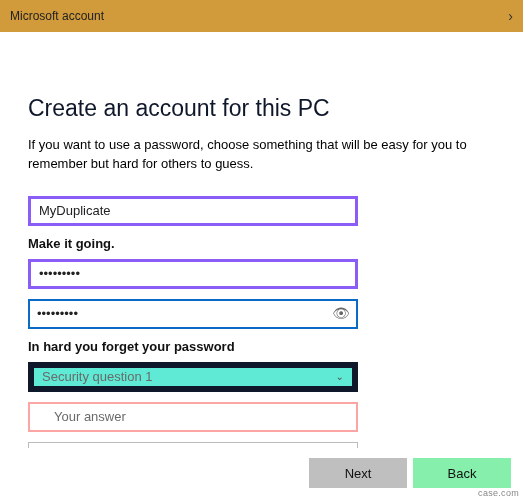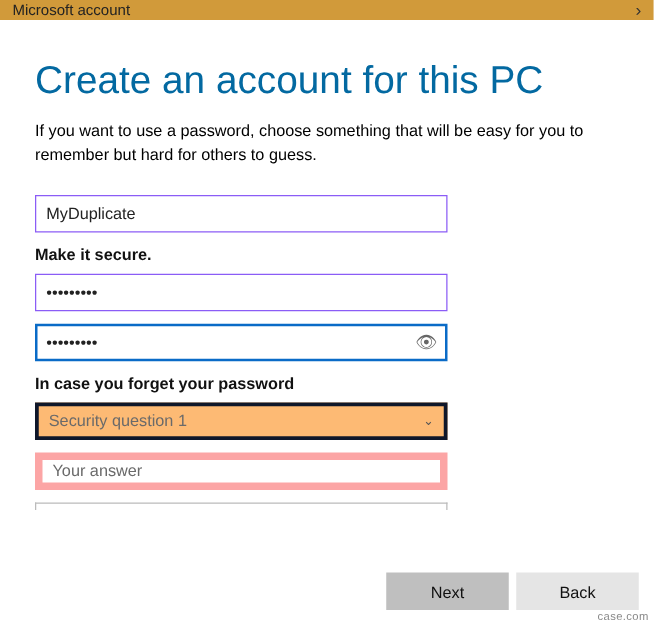--- a/index.html
+++ b/index.html
@@ -5,57 +5,57 @@
     * { margin: 0; padding: 0; box-sizing: border-box; }
     body {
       font-family: "Segoe UI", Tahoma, sans-serif;
       width: 523px;
       height: 500px;
       background: #fff;
       position: relative;
       overflow: hidden;
     }
     .titlebar {
-      height: 16px;
+      height: 32px;
       background: #d19a3a;
       display: flex;
       align-items: center;
       padding: 0 10px;
       font-size: 12px;
       color: #222;
       justify-content: space-between;
     }
     .titlebar .chev { font-size: 14px; color: #333; }
     .content {
       padding: 14px 28px 0 28px;
     }
     h1.page-title {
       font-weight: 400;
-      font-size: 31px;
-      color: #0369a1;
-      margin-top: 16px;
+      font-size: 23px;
+      color: #0f172a;
+      margin-top: 49px;
       margin-bottom: 14px;
     }
     p.desc {
       font-size: 13px;
       color: #000000;
       line-height: 1.45;
       margin-bottom: 22px;
     }
     .label {
       font-size: 13px;
       font-weight: 600;
       color: #111;
       margin-bottom: 8px;
       margin-top: 6px;
     }
     .field {
       width: 330px;
       height: 30px;
-      border: 1px solid #8b5cf6;
+      border: 3px solid #8b5cf6;
       padding: 0 8px;
       font-size: 13px;
       color: #222;
       background: #fff;
       display: block;
       margin-bottom: 10px;
       outline: none;
       font-family: inherit;
     }
     .field.focused {
@@ -68,37 +68,37 @@
       position: absolute;
       right: 8px;
       top: 6px;
       font-size: 14px;
       color: #666;
       cursor: pointer;
     }
     .select {
       width: 330px;
       height: 30px;
-      border: 3px solid #0f172a;
-      background: #fdba74;
+      border: 6px solid #0f172a;
+      background: #5eead4;
       display: flex;
       align-items: center;
       justify-content: space-between;
       padding: 0 8px;
       font-size: 13px;
       color: #6a6a6a;
       margin-bottom: 10px;
       cursor: pointer;
     }
     .select .chev2 { font-size: 10px; color: #555; }
     .ph {
       width: 330px;
       height: 30px;
-      border: 6px solid #fca5a5;
-      padding: 0 8px;
+      border: 2px solid #fca5a5;
+      padding: 0 24px;
       font-size: 13px;
       color: #6a6a6a;
       display: flex;
       align-items: center;
       margin-bottom: 10px;
     }
     .partial {
       width: 330px;
       border-top: 1px solid #bbb;
       border-left: 1px solid #bbb;
@@ -115,21 +115,21 @@
     .btn {
       width: 98px;
       height: 30px;
       border: none;
       font-size: 13px;
       font-family: inherit;
       cursor: pointer;
       color: #111;
     }
     .btn.primary { background: #bfbfbf; }
-    .btn.secondary { background: #e5e5e5; }
+    .btn.secondary { background: #86efac; }
     .watermark {
       position: absolute;
       bottom: 2px;
       right: 4px;
       font-size: 9px;
       color: #888;
       letter-spacing: 0.3px;
     }
   </style>
 </head>
@@ -141,28 +141,28 @@
 </div>
 
 <div class="content">
 
   <h1 class="page-title">Create an account for this PC</h1>
 
   <p class="desc">If you want to use a password, choose something that will be easy for you to remember but hard for others to guess.</p>
 
   <input class="field" type="text" value="MyDuplicate" style="">
 
-  <div class="label">Make it secure.</div>
+  <div class="label">Make it going.</div>
   <input class="field" type="text" readonly="" value="•••••••••" style="">
   <div class="pwrow">
     <input class="field focused" type="text" readonly="" value="•••••••••" style="">
     <span class="eye">👁</span>
   </div>
 
-  <div class="label">In case you forget your password</div>
+  <div class="label">In hard you forget your password</div>
   <div class="select">
     <span>Security question 1</span>
     <span class="chev2">⌄</span>
   </div>
   <div class="ph">
     <span>Your answer</span>
   </div>
   <div class="partial"></div>
 
 </div>

